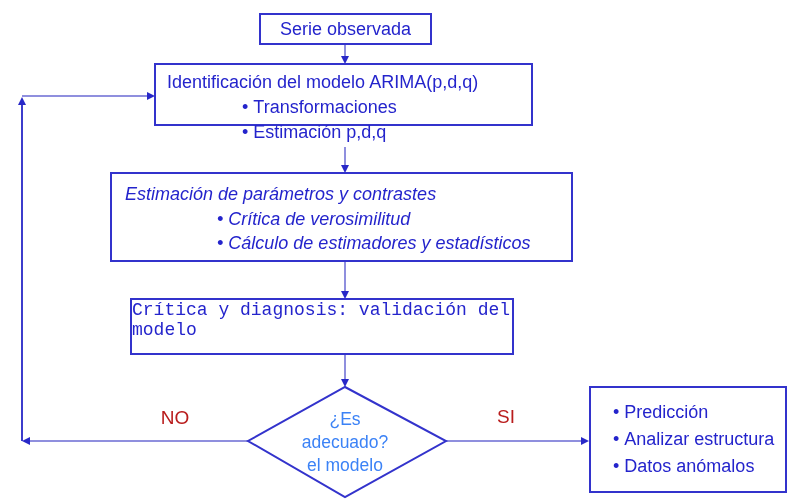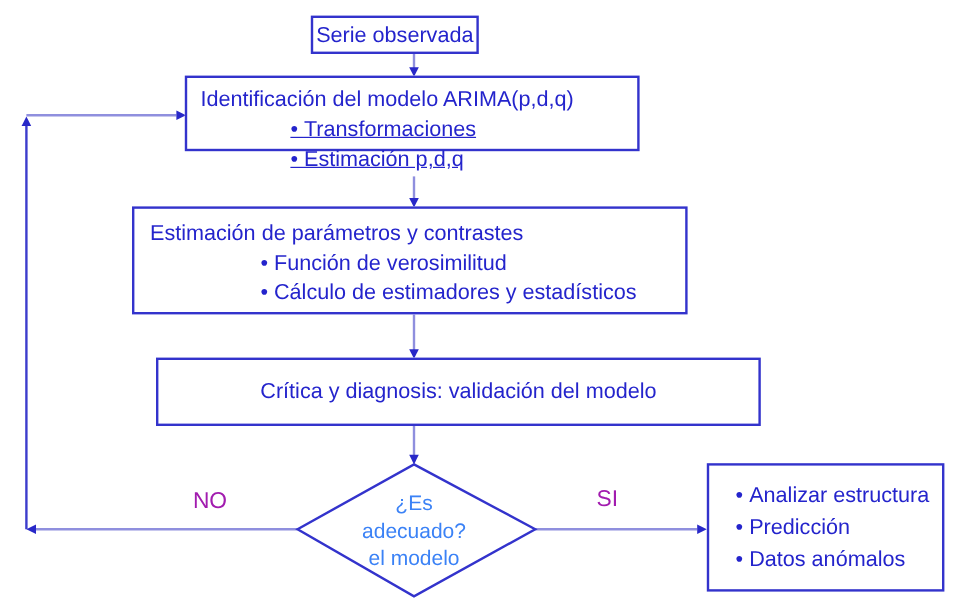--- a/index.html
+++ b/index.html
@@ -5,40 +5,40 @@
   html,body { margin:0; padding:0; background:#ffffff; }
   .stage {
     position:relative; width:796px; height:504px; background:#ffffff;
     font-family:"Liberation Sans", sans-serif; color:#2424cc; overflow:hidden;
   }
   svg.layer { position:absolute; left:0; top:0; width:796px; height:504px; }
   .box {
     position:absolute; box-sizing:border-box; border:2px solid #3333cc;
     background:#ffffff; font-size:18px; color:#2424cc;
   }
-  .box-serie { left:259px; top:13px; width:140px; height:32px;
+  .box-serie { left:259px; top:13px; width:173px; height:32px;
     display:flex; align-items:center; justify-content:center; }
   .box-ident { left:154px; top:63px; width:379px; height:63px; padding:5px 0 0 11px; }
   .box-ident .bullets { margin-left:75px; }
-  .box-estim { left:110px; top:172px; width:463px; height:90px; padding:8px 0 0 13px; }
+  .box-estim { left:110px; top:172px; width:463px; height:90px; padding:8px 0 0 13px;font-style:italic; }
   .box-estim .bullets { margin-left:92px; }
-  .box-critica { left:130px; top:298px; width:504px; height:57px;
-    display:flex; align-items:center; justify-content:center; }
+  .box-critica { left:130px; top:298px; width:384px; height:57px;
+    display:flex; align-items:flex-start; justify-content:center;font-family:Liberation Mono, monospace; }
   .box-salida { left:589px; top:386px; width:198px; height:107px; padding:11px 0 0 22px; }
   .box-salida .bullets li { line-height:27px; }
   .box .title { line-height:25px; }
-  .box-ident .bullets li { line-height:25px;text-decoration:underline; }
+  .box-ident .bullets li { line-height:25px; }
   .box-estim .bullets li { line-height:24px; }
   ul.bullets { list-style:none; margin:0; padding:0; }
   ul.bullets li::before { content:"\2022\00a0"; }
   .diamond-text {
     position:absolute; left:265px; top:408px; width:160px; text-align:center;
     font-size:17.5px; line-height:23px; color:#3b82f6;
   }
-  .edge-label { position:absolute; font-size:19px; color:#a21caf; width:60px; text-align:center; }
+  .edge-label { position:absolute; font-size:19px; color:#b91c1c; width:60px; text-align:center; }
   .edge-label-no { left:145px; top:407px; }
   .edge-label-si { left:476px; top:406px;text-align:center; }
 </style>
 </head>
 <body>
 
 <div class="stage">
 
   <svg class="layer" viewBox="0 0 796 504" aria-hidden="true">
 
@@ -71,33 +71,33 @@
     <div class="title">Identificación del modelo ARIMA(p,d,q)</div>
     <ul class="bullets">
       <li>Transformaciones</li>
       <li>Estimación p,d,q</li>
     </ul>
   </div>
 
   <div class="box box-estim">
     <div class="title">Estimación de parámetros y contrastes</div>
     <ul class="bullets">
-      <li>Función de verosimilitud</li>
+      <li>Crítica de verosimilitud</li>
       <li>Cálculo de estimadores y estadísticos</li>
     </ul>
   </div>
 
   <div class="box box-critica">
     <span>Crítica y diagnosis: validación del modelo</span>
   </div>
 
   <div class="box box-salida">
     <ul class="bullets">
+      <li>Predicción</li>
       <li>Analizar estructura</li>
-      <li>Predicción</li>
       <li>Datos anómalos</li>
     </ul>
   </div>
 
   <div class="diamond-text">
     <div>¿Es</div>
     <div>adecuado?</div>
     <div>el modelo</div>
   </div>
 

